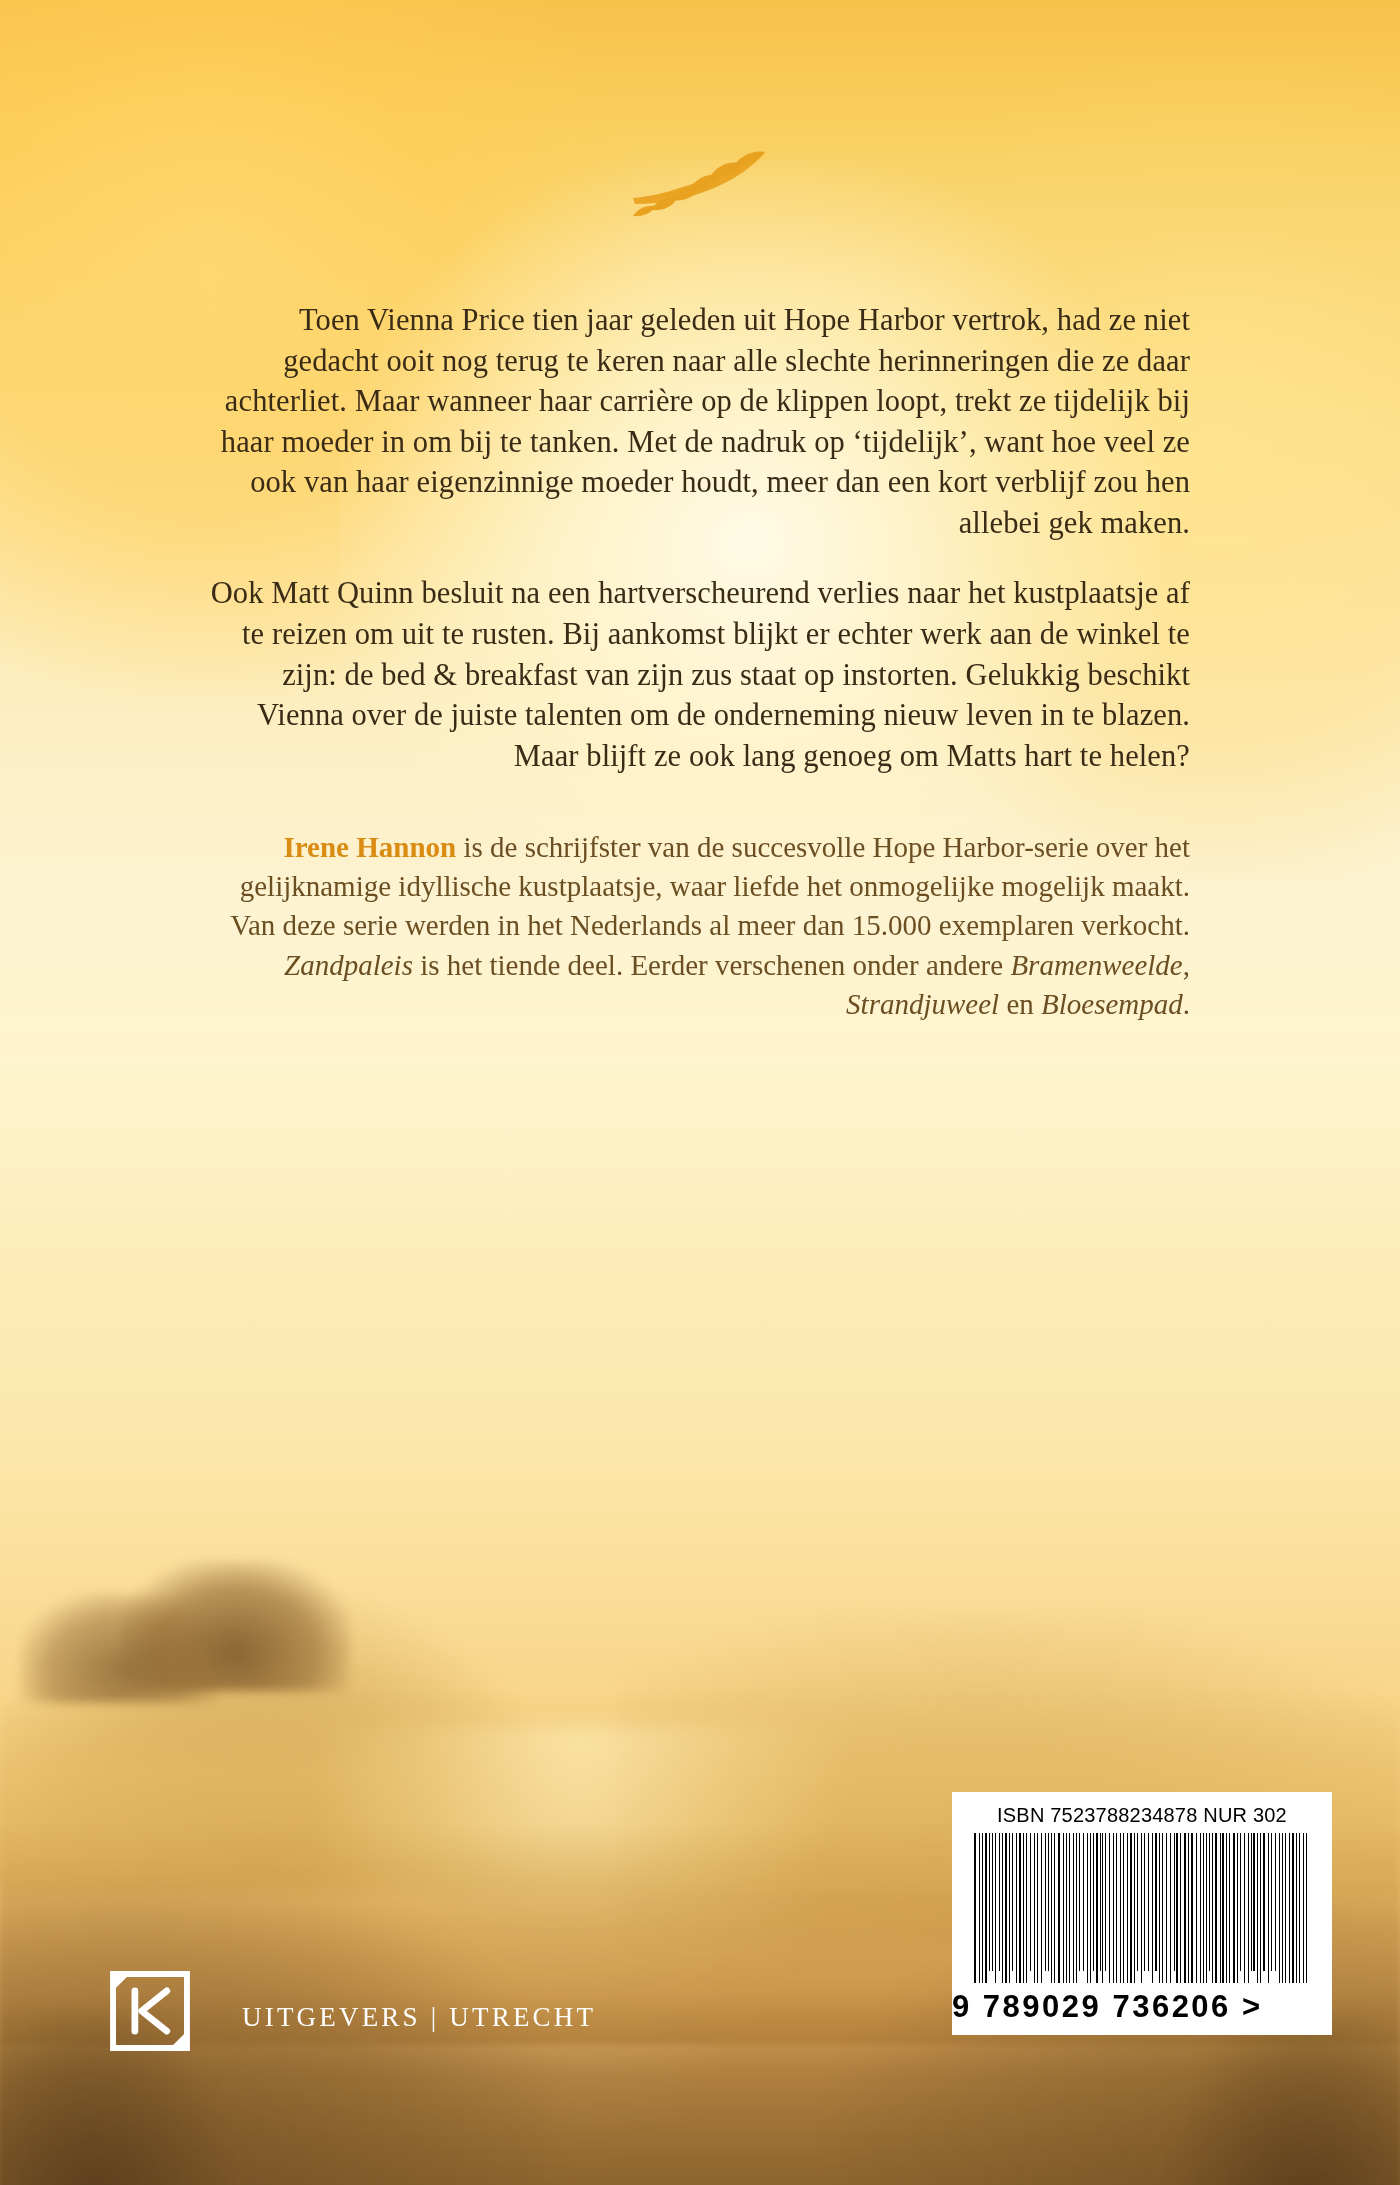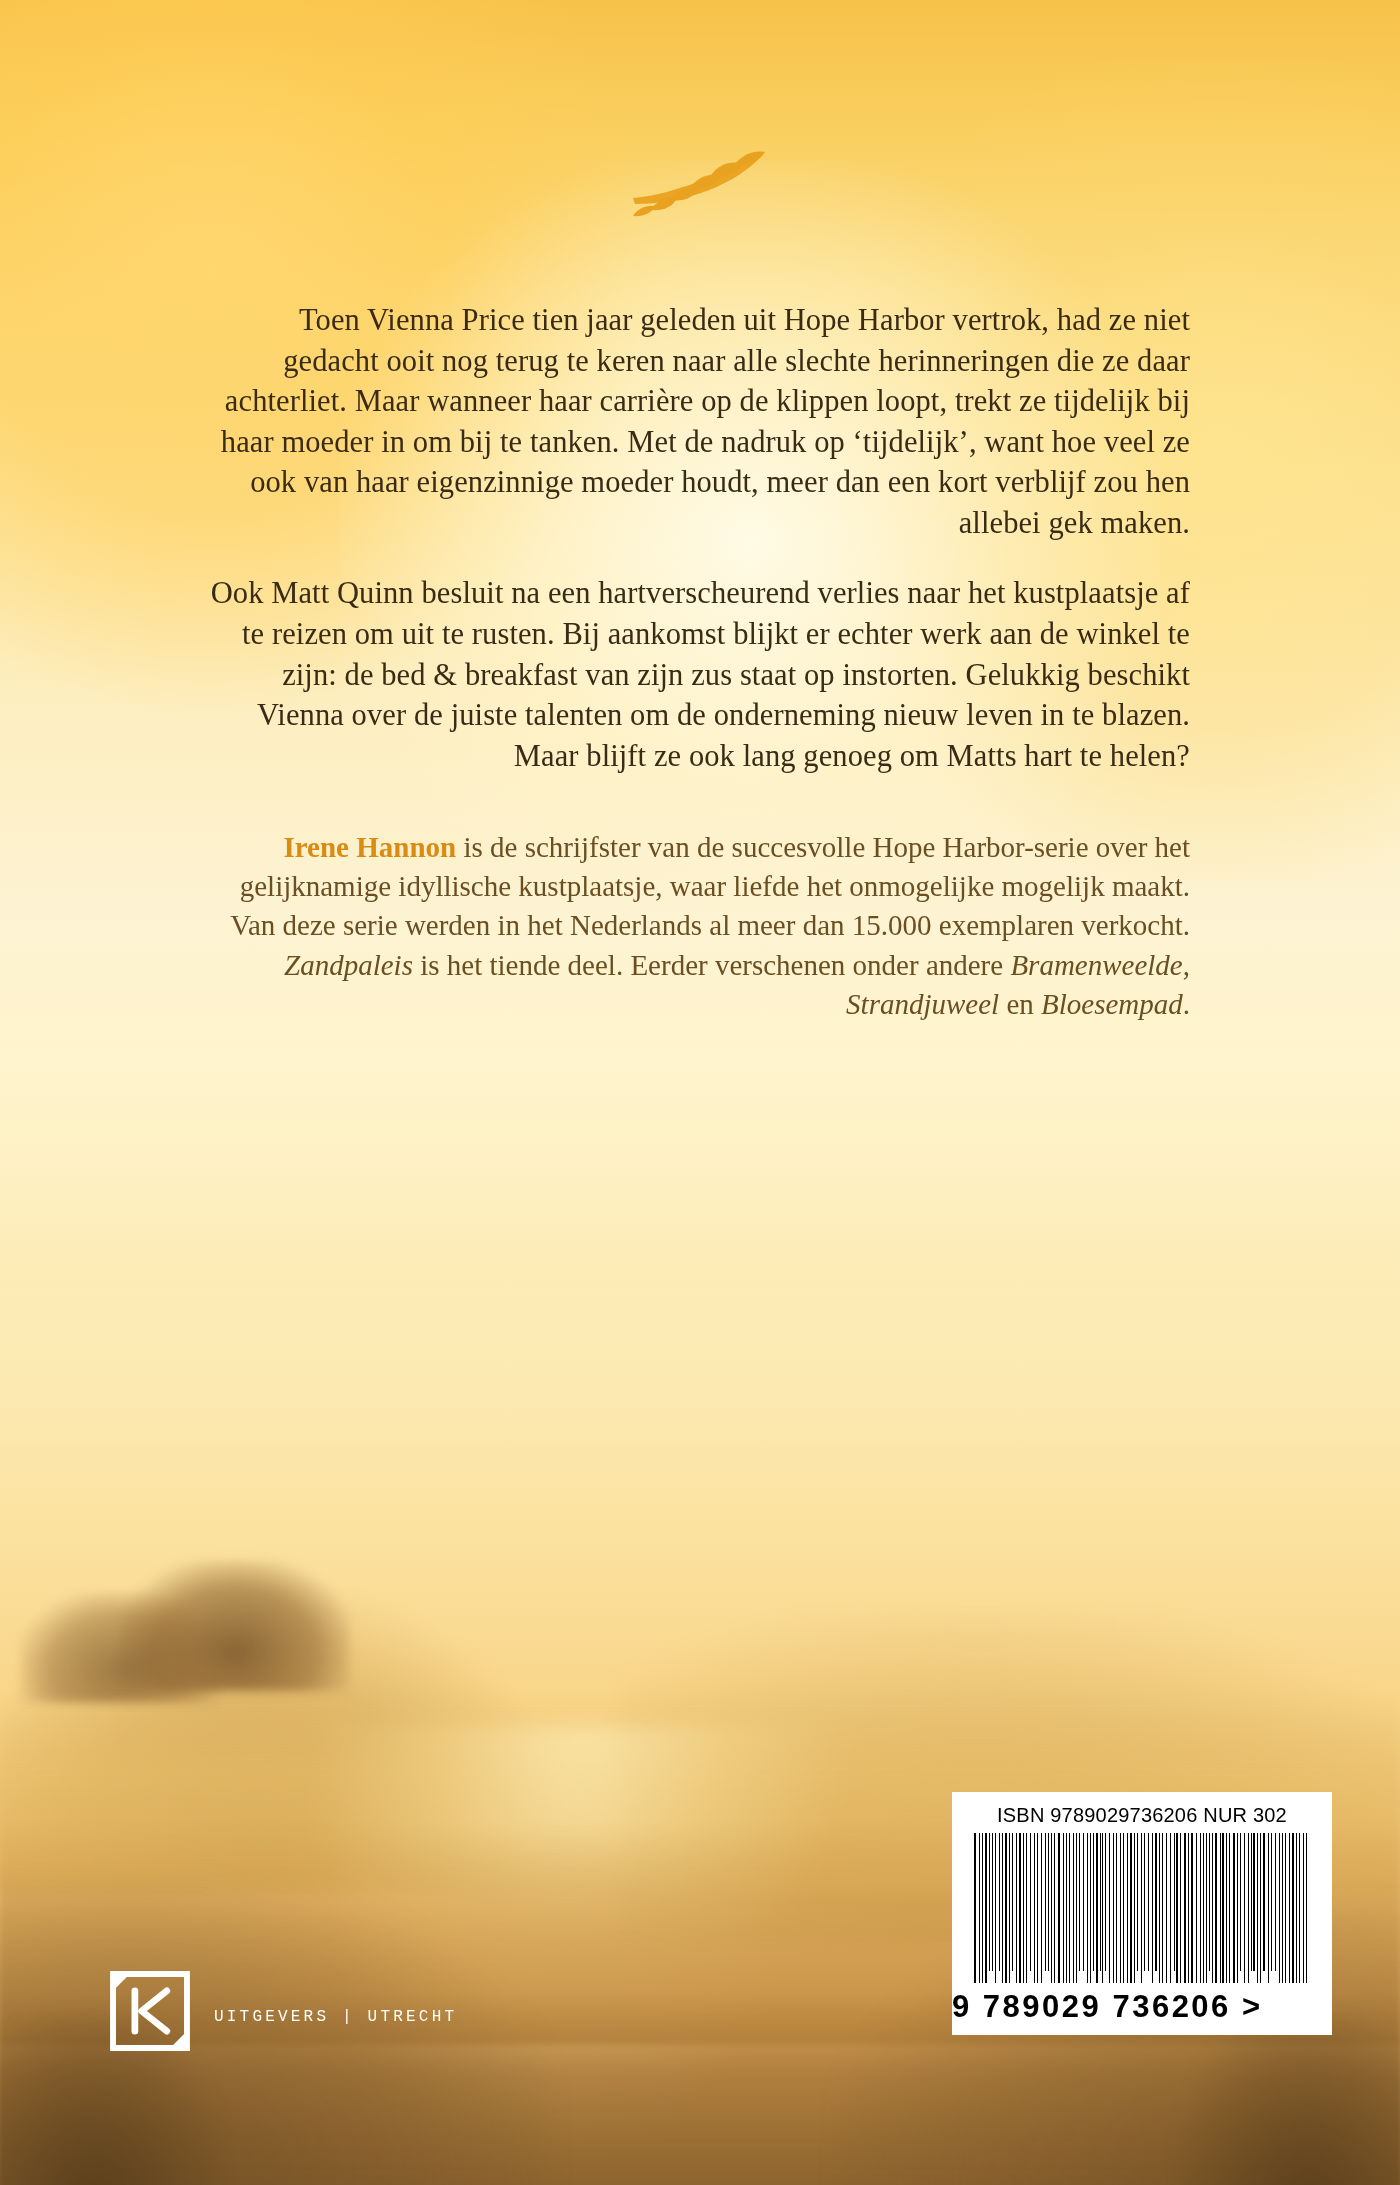--- a/index.html
+++ b/index.html
@@ -212,24 +212,25 @@
     font-family: "Liberation Sans", sans-serif;
     font-size: 41px;
     font-weight: bold;
     letter-spacing: -0.5px;
     white-space: nowrap;
   }
   .pub-name .tld {
     font-weight: normal;
   }
   .pub-sub {
-    font-family: Liberation Mono, monospace;
-    font-size: 16px;
+    font-family: Liberation Serif, serif;
+    font-size: 27px;
     letter-spacing: 3.2px;
     margin-top: 12px;
+    margin-left: 28px;
   }
 
   
   .barcode-block {
     position: absolute;
     right: 68px;
     bottom: 150px;
     width: 380px;
     background: #ffffff;
     padding: 0;
@@ -328,21 +329,21 @@
       <path d="M70 26 L40 50 L70 74" stroke="#ffffff" stroke-width="8" fill="none" stroke-linecap="round" stroke-linejoin="round"></path>
       <path d="M6 6 L26 6 L6 26 Z" fill="#ffffff"></path>
       <path d="M94 94 L74 94 L94 74 Z" fill="#ffffff"></path>
     </svg>
     <div class="pub-text">
       <div class="pub-sub">UITGEVERS | UTRECHT</div>
     </div>
   </div>
 
   <div class="barcode-block">
-    <div class="isbn-line">ISBN 9789029736206 NUR 302</div>
+    <div class="isbn-line">ISBN 7523788234878 NUR 302</div>
     <div class="bars">
         <span style="width: 4px; margin-right: 3px;"></span>
         <span style="width: 2px; margin-right: 3px;"></span>
         <span style="width: 3px; margin-right: 2px;"></span>
         <span style="width: 4px; margin-right: 2px;"></span>
         <span style="width: 3px; margin-right: 2px; height: 92%;"></span>
         <span style="width: 2px; margin-right: 2px; height: 92%;"></span>
         <span style="width: 3px; margin-right: 3px;"></span>
         <span style="width: 3px; margin-right: 2px; height: 92%;"></span>
         <span style="width: 3px; margin-right: 2px;"></span>

